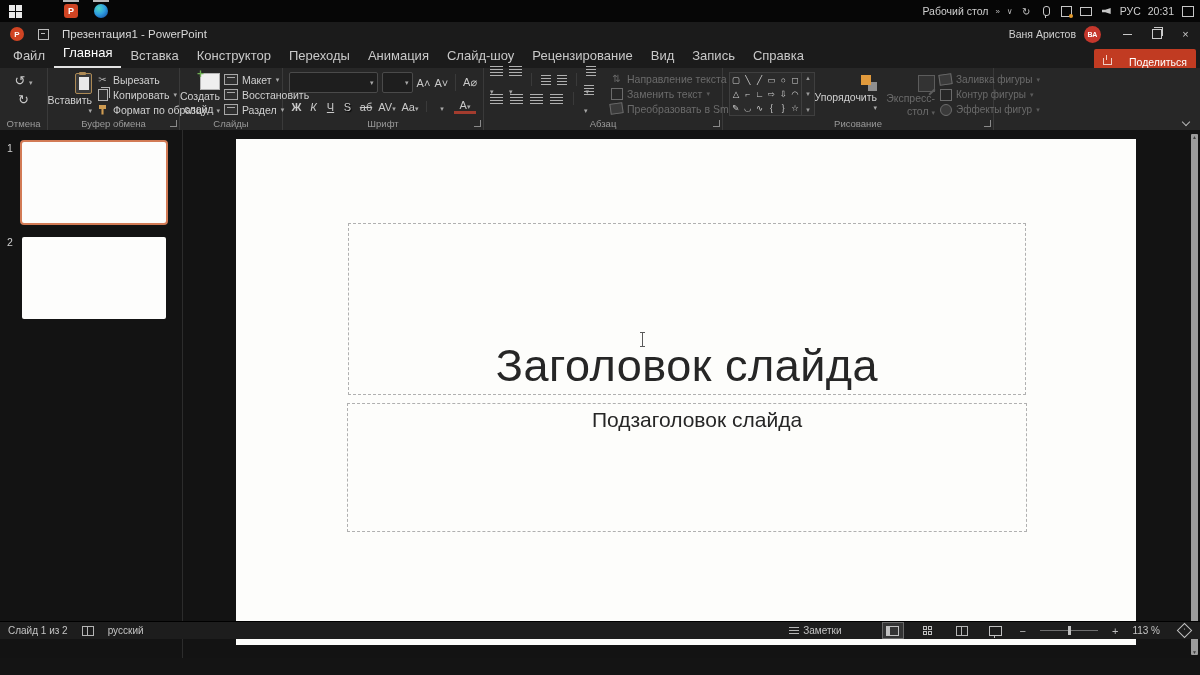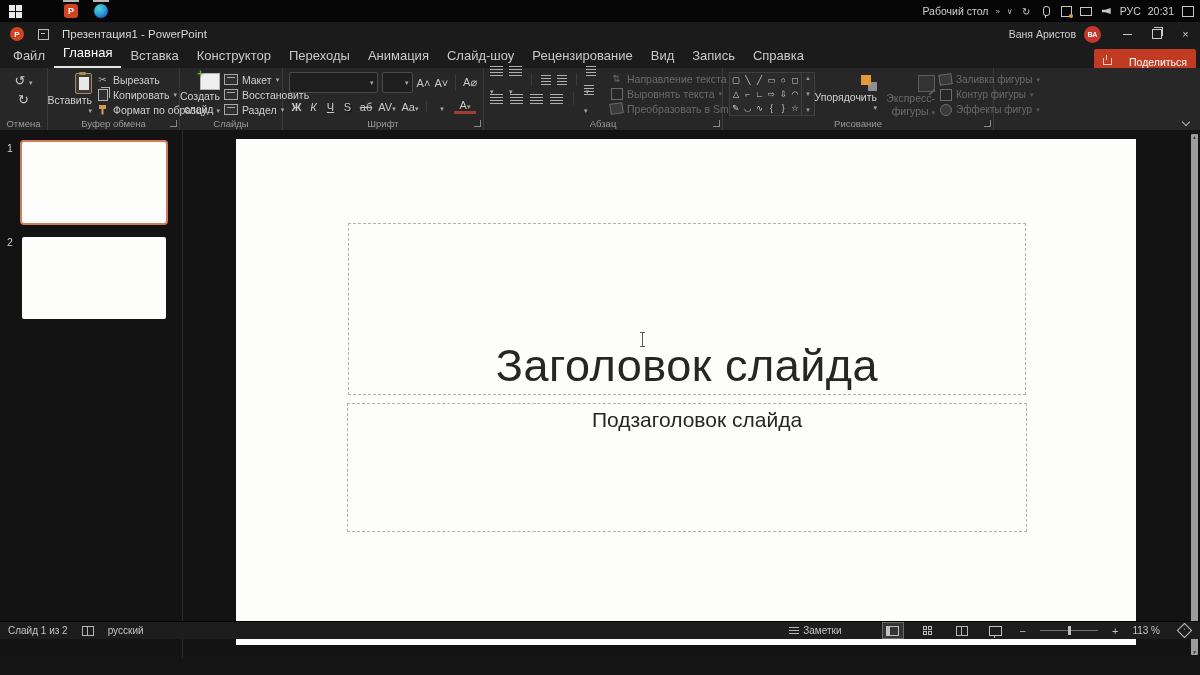--- a/index.html
+++ b/index.html
@@ -351,21 +351,21 @@
         <div style="margin-left:10px;display:flex;flex-direction:column;">
           <div class="smallrow dis">
               <span class="ic12 dis">⇅</span>
               <span>Направление текста</span>
               <span class="dd">▾</span>
             </div>
           <div class="smallrow dis">
               <span class="ic12 dis">
                 <i class="ic-outline"></i>
               </span>
-              <span>Выровнять текста</span>
+              <span>Заменить текст</span>
               <span class="dd">▾</span>
             </div>
           <div class="smallrow dis">
               <span class="ic12 dis">
                 <i class="ic-fill"></i>
               </span>
               <span>Преобразовать в SmartArt</span>
               <span class="dd">▾</span>
             </div>
         </div>
@@ -404,21 +404,21 @@
           </div>
         </div>
         <div class="bigbtn" style="position:absolute;left:96px;top:2px;width:58px">
           <span class="sq2"></span>
           <span>Упорядочить</span>
             <span class="dd">▾</span>
         </div>
         <div class="bigbtn dis" style="position:absolute;left:156px;top:2px;width:56px">
           <span class="ic-style"></span>
           <span>Экспресс-</span>
-          <span><span>фигуры</span> <span class="dd">▾</span></span>
+          <span><span>стол</span> <span class="dd">▾</span></span>
         </div>
         <div style="position:absolute;left:212px;top:1px;display:flex;flex-direction:column;">
           <div class="smallrow dis" style="font-size:10px">
               <span class="ic12">
                 <i class="ic-fill"></i>
               </span>
               <span>Заливка фигуры</span>
               <span class="dd">▾</span>
             </div>
           <div class="smallrow dis" style="font-size:10px">

